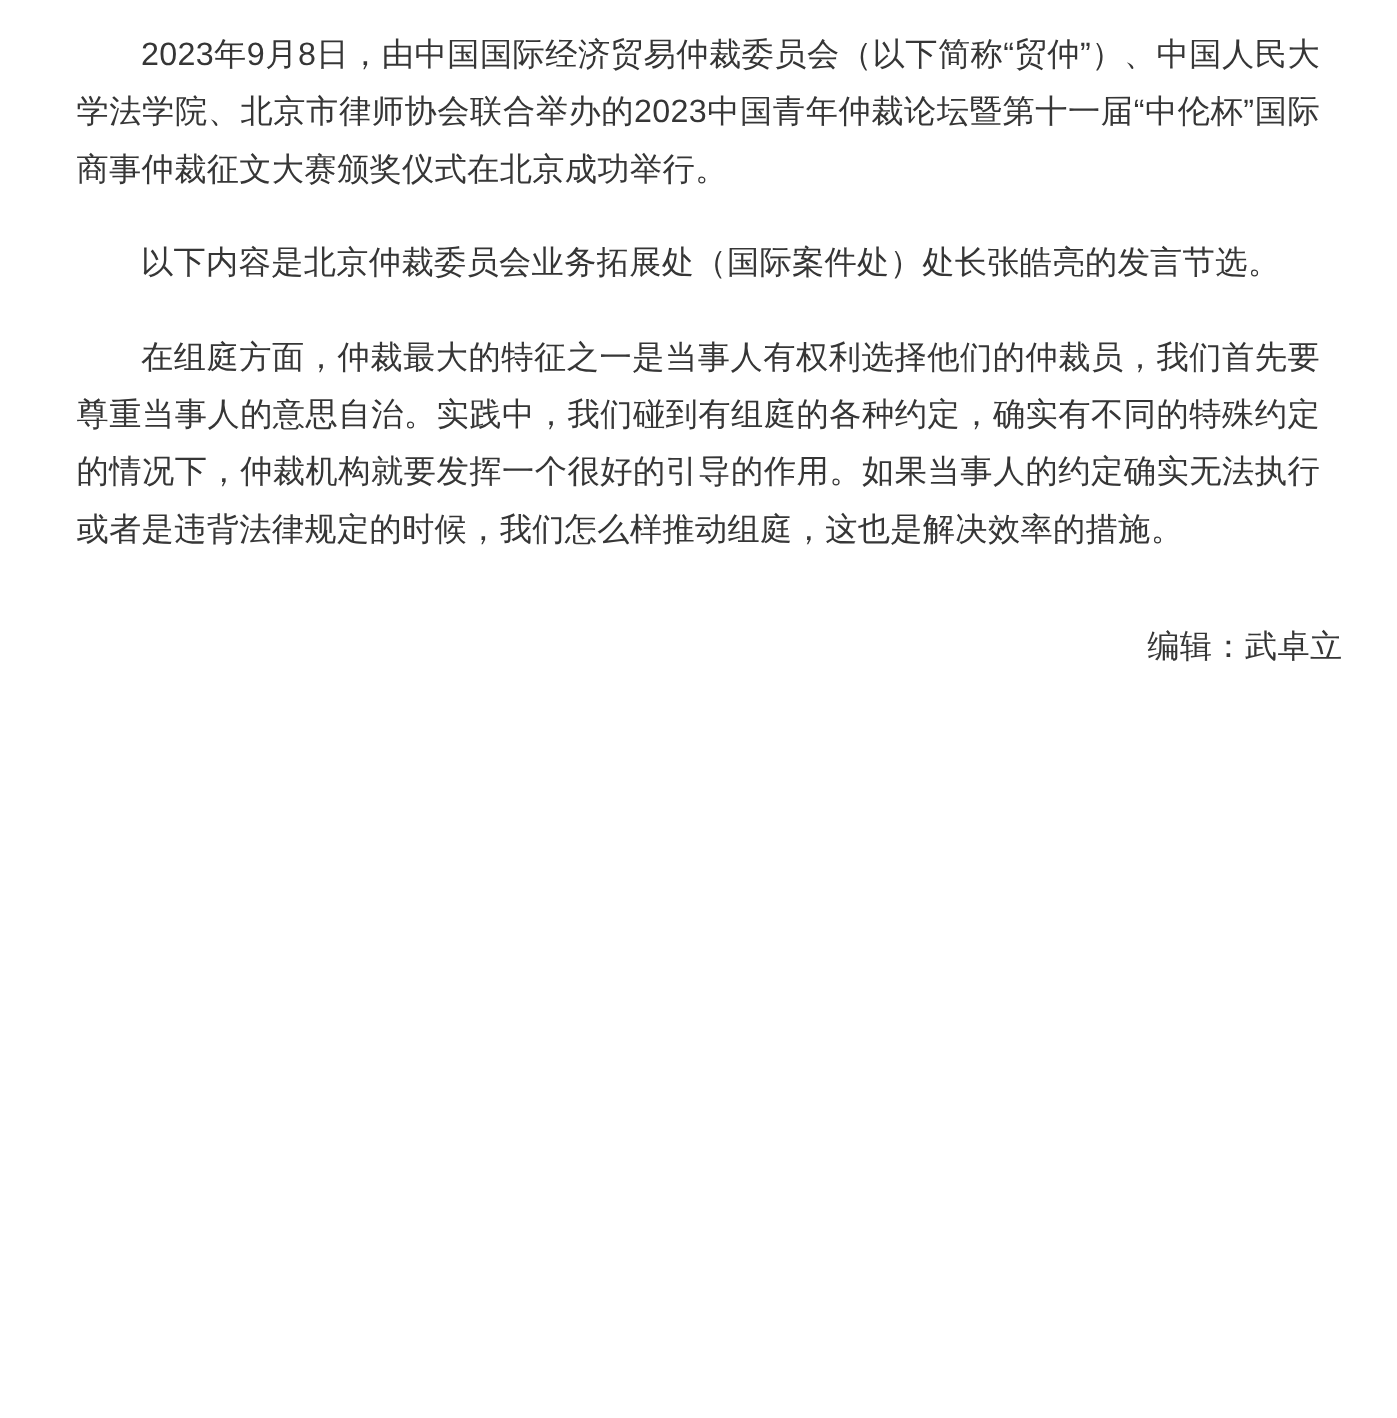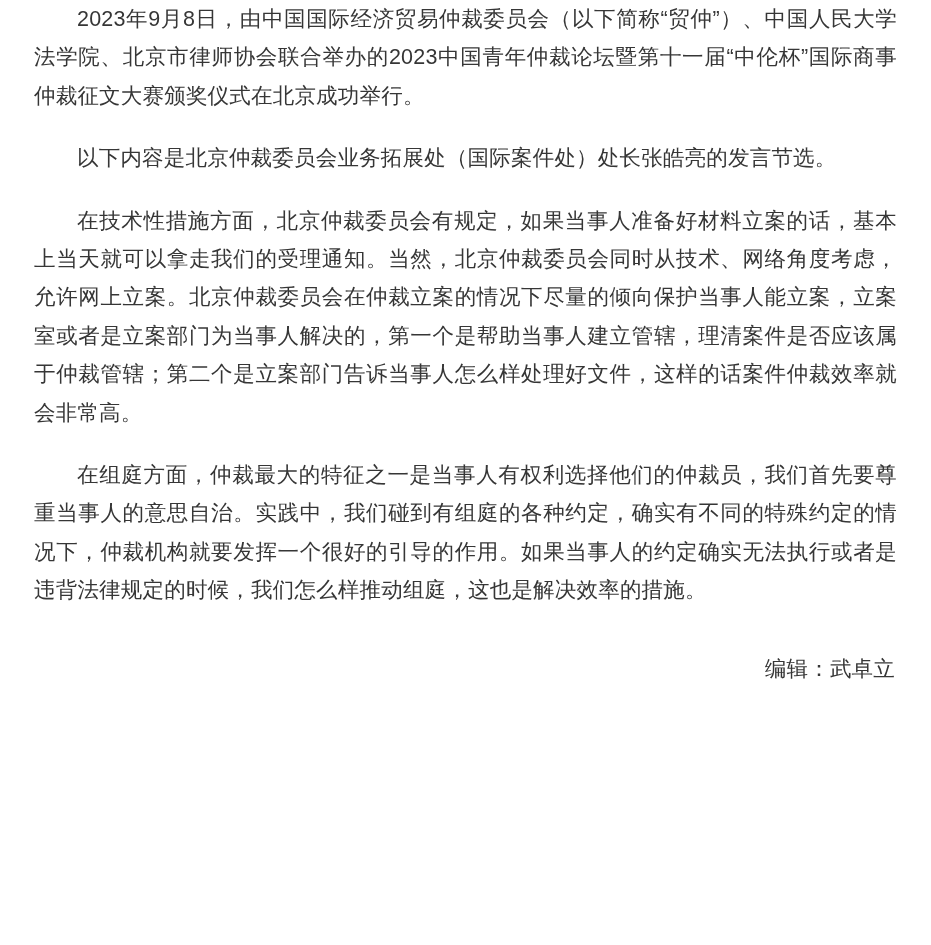--- a/index.html
+++ b/index.html
@@ -14,21 +14,21 @@
     font-family: "Liberation Serif", "DejaVu Serif", serif;
   }
   #article {
     box-sizing: border-box;
     width: 931px;
     height: 945px;
     padding: 0px 34px 0px 34px;
     background: #ffffff;
   }
   .para {
-    margin: 0;
+    margin: 17px;
     padding: 0;
     font-size: 21.5px;
     line-height: 38.4px;
     color: #363636;
     text-indent: 2em;
     text-align: justify;
     text-justify: inter-character;
     letter-spacing: 0.2px;
     font-family: "Liberation Sans", "DejaVu Sans", sans-serif;
     font-weight: 400;
@@ -54,21 +54,20 @@
 </head>
 <body>
 
 <div id="article">
 
   <p class="para">2023年9月8日，由中国国际经济贸易仲裁委员会（以下简称“贸仲”）、中国人民大学法学院、北京市律师协会联合举办的2023中国青年仲裁论坛暨第十一届“中伦杯”国际商事仲裁征文大赛颁奖仪式在北京成功举行。</p>
 
   <p class="para">以下内容是北京仲裁委员会业务拓展处（国际案件处）处长张皓亮的发言节选。</p>
 
 
-  <p class="para">在技术性措施方面，北京仲裁委员会有规定，如果当事人准备好材料立案的话，基本上当天就可以拿走我们的受理通知。当然，北京仲裁委员会同时从技术、网络角度考虑，允许网上立案。北京仲裁委员会在仲裁立案的情况下尽量的倾向保护当事人能立案，立案室或者是立案部门为当事人解决的，第一个是帮助当事人建立管辖，理清案件是否应该属于仲裁管辖；第二个是立案部门告诉当事人怎么样处理好文件，这样的话案件仲裁效率就会非常高。</p>
 
   <p class="para">在组庭方面，仲裁最大的特征之一是当事人有权利选择他们的仲裁员，我们首先要尊重当事人的意思自治。实践中，我们碰到有组庭的各种约定，确实有不同的特殊约定的情况下，仲裁机构就要发挥一个很好的引导的作用。如果当事人的约定确实无法执行或者是违背法律规定的时候，我们怎么样推动组庭，这也是解决效率的措施。</p>
 
   <div id="credit-block">
     <p class="credit">编辑：武卓立</p>
   </div>
 
 </div>
 
 </body></html>

